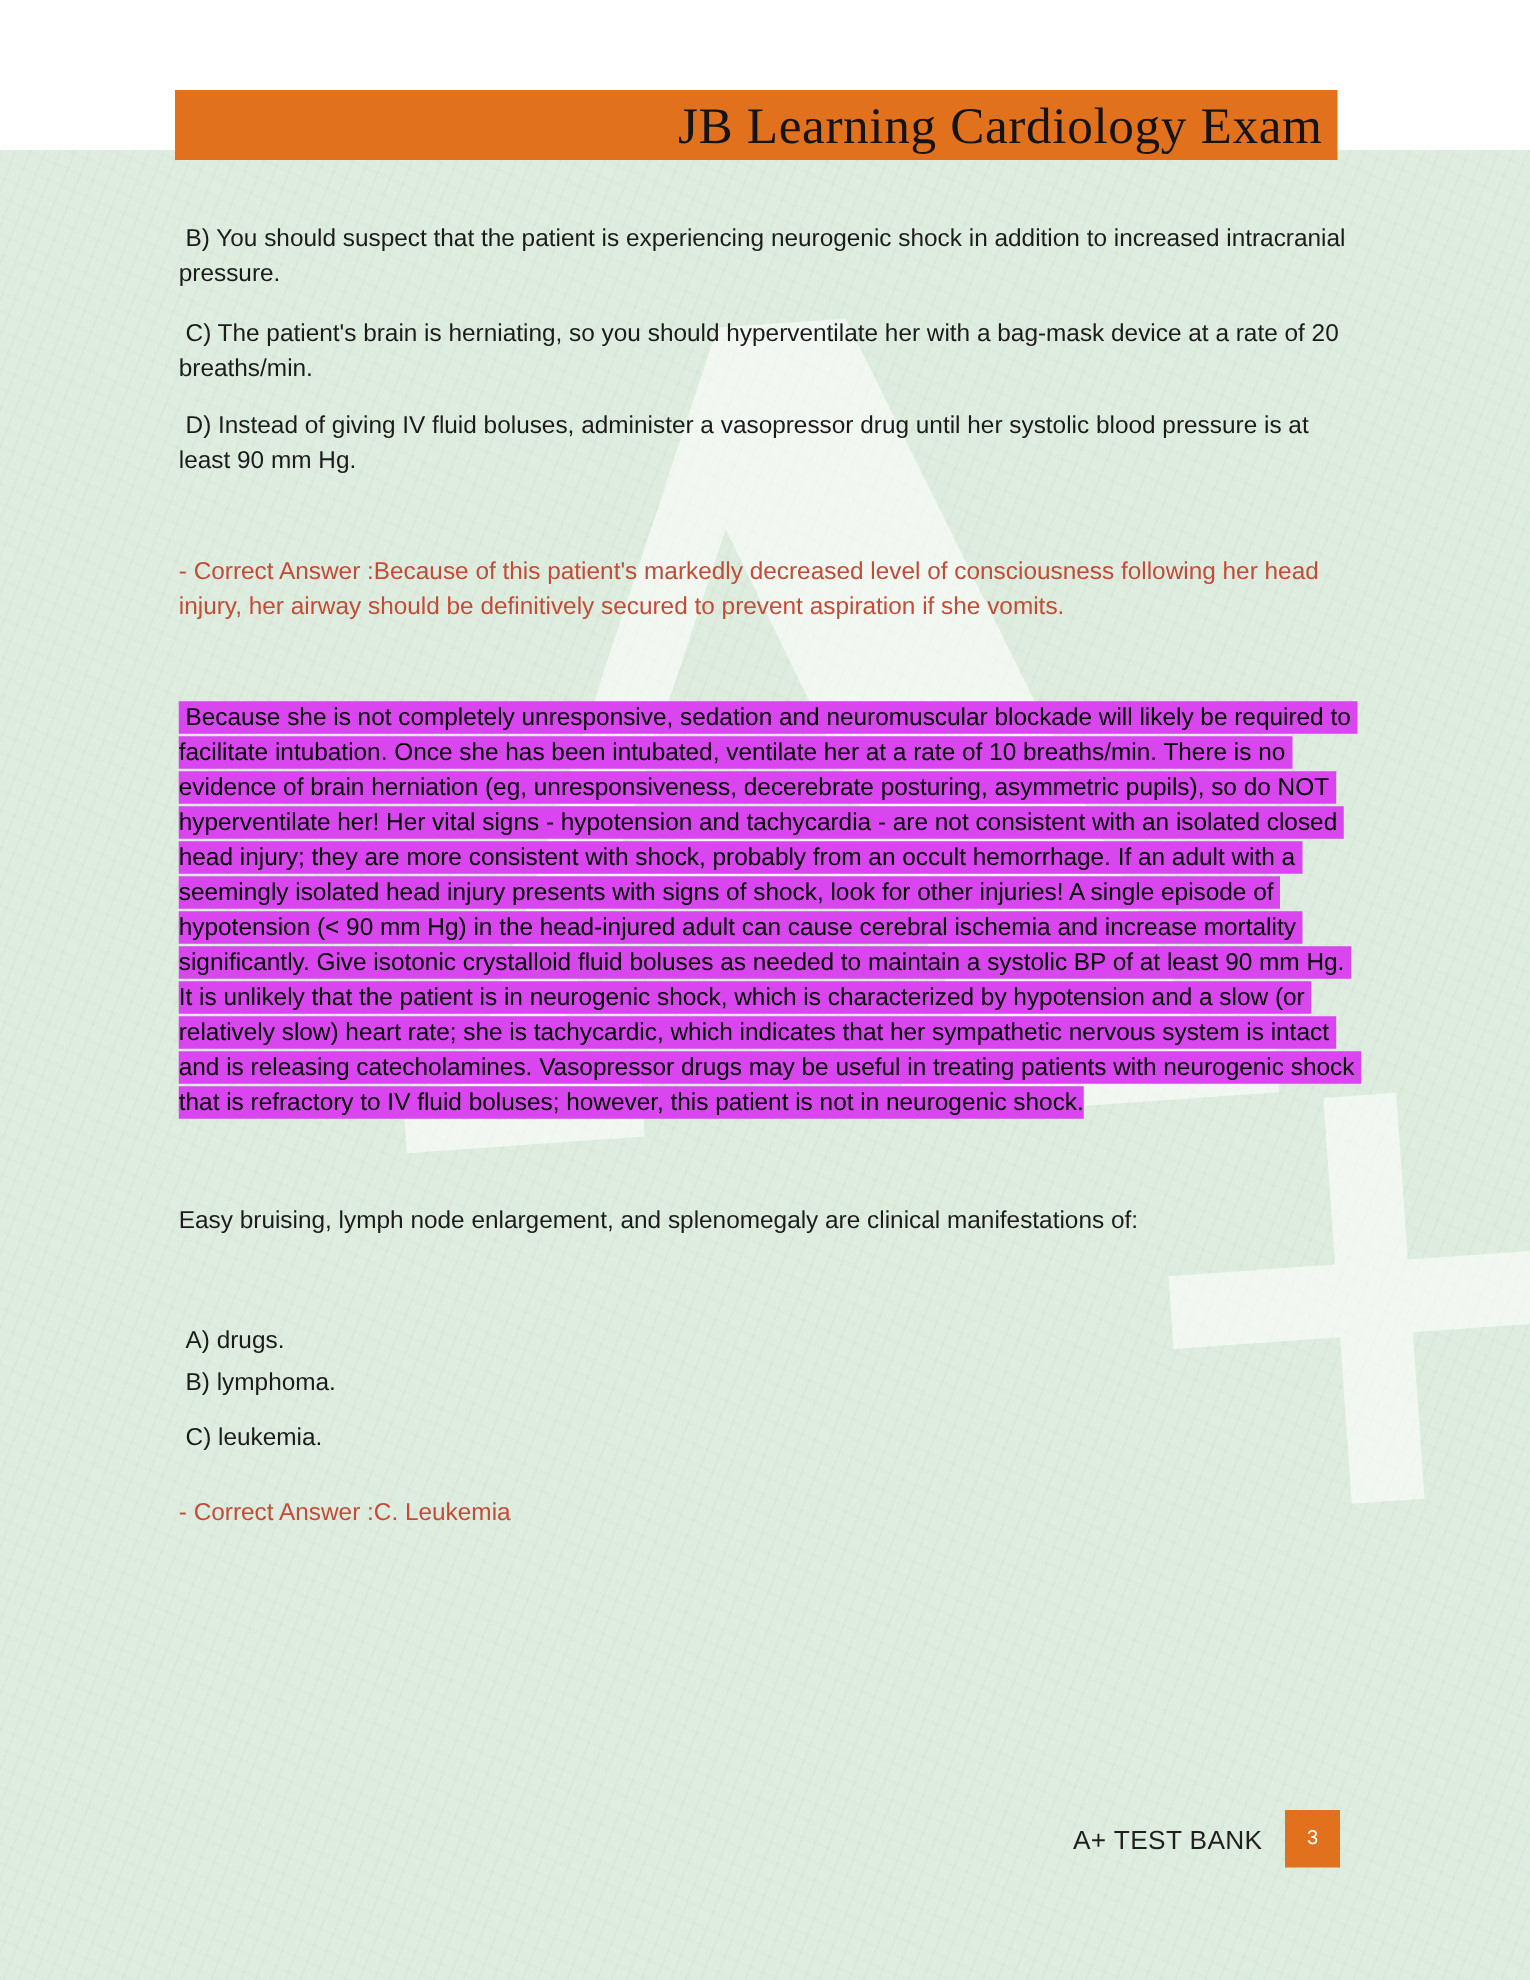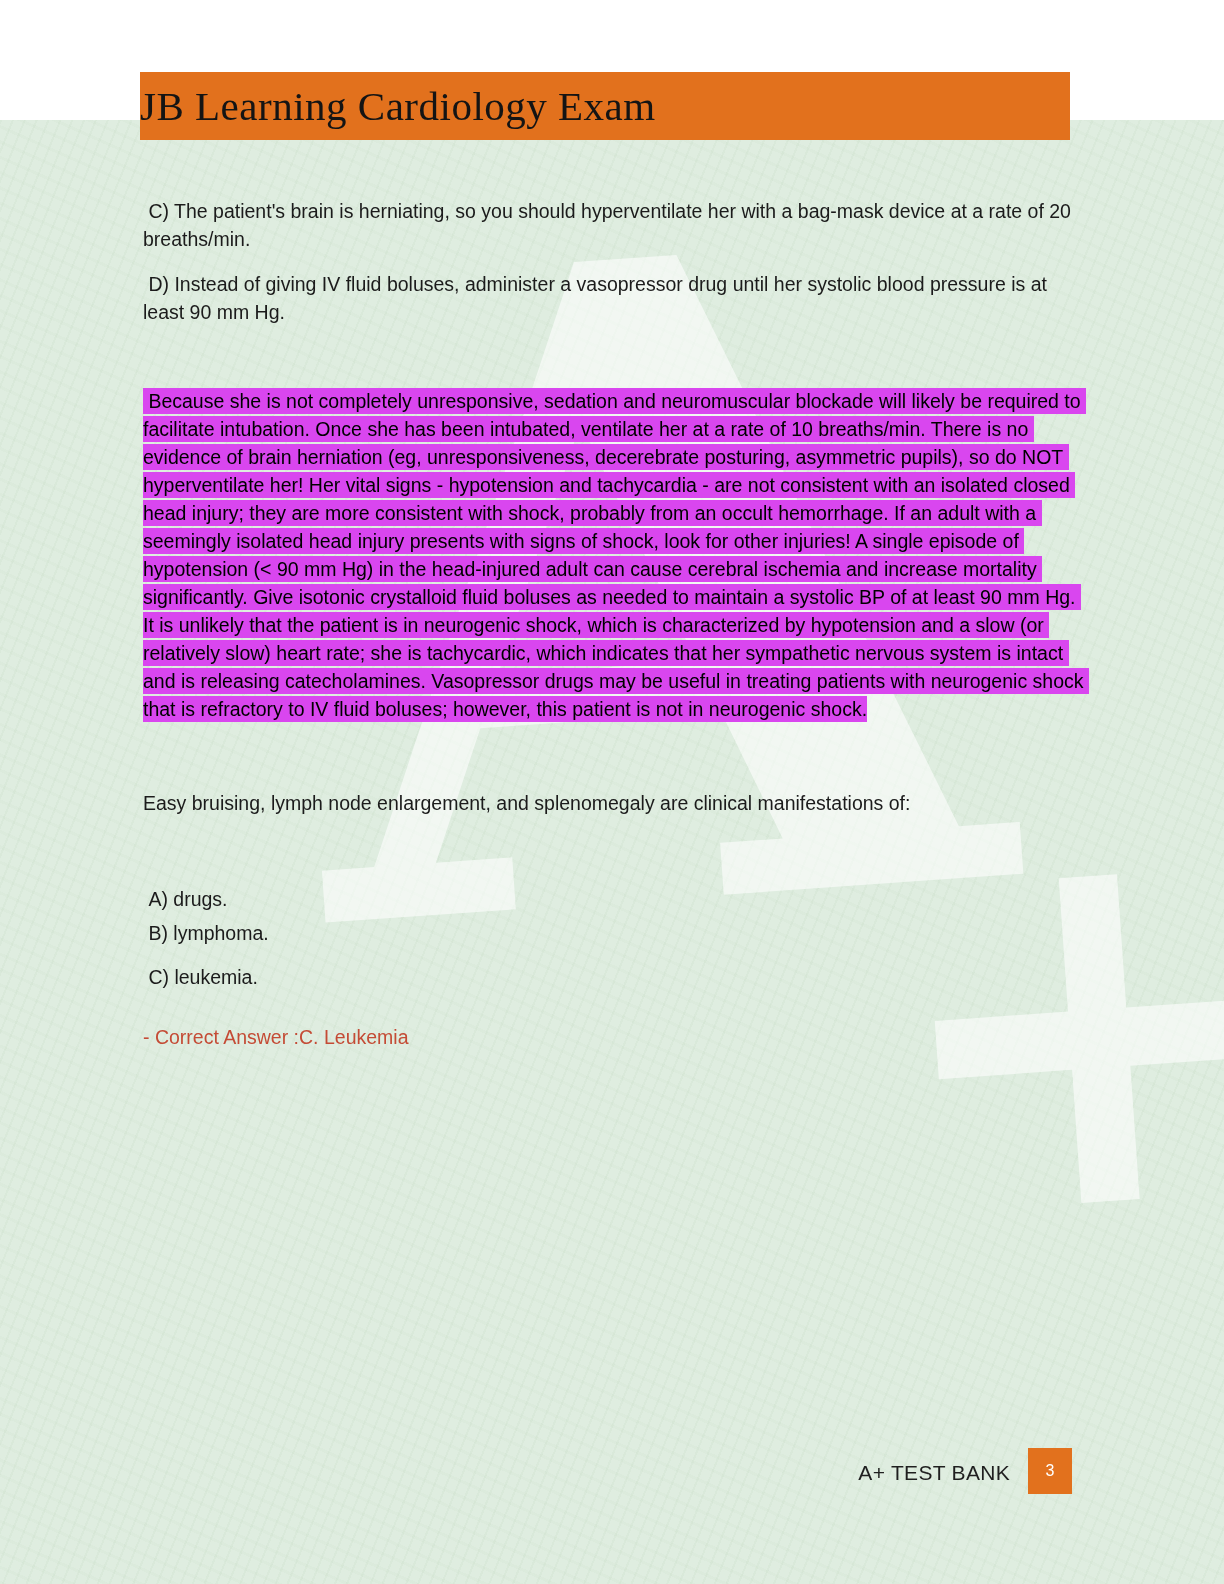--- a/index.html
+++ b/index.html
@@ -29,23 +29,23 @@
   }
   .wm-plus {
     position:absolute; top:760px; left:880px;
     font-family:"DejaVu Serif", serif; font-weight:bold;
     font-size:520px; line-height:1;
     color:rgba(255,255,255,0.58);
     transform:rotate(-4deg);
   }
 
   .header-banner {
-    position:absolute; left:140px; top:72px; width:930px; height:68px;
+    position:absolute; left:140px; top:72px; width:930px; height:56px;
     background:#e2711d;
-    display:flex; align-items:center; 
+    display:flex; align-items:center; justify-content:flex-end;
     padding-right:12px;
     z-index:5;
   }
   .header-title {
     font-family:"Liberation Serif", serif;
     font-size:41px; color:#141414; font-weight:500;
     letter-spacing:0.5px;
     white-space:nowrap;
   }
 
@@ -96,22 +96,24 @@
   <div class="watermark-layer">
     <span class="wm-a">A</span>
     <span class="wm-plus">+</span>
   </div>
 
   <div class="header-banner">
     <span class="header-title">JB Learning Cardiology Exam</span>
   </div>
 
   <div class="content">
+    <p class="para mt0"> B) You should suspect that the patient is experiencing neurogenic shock in addition to increased intracranial pressure.</p>
     <p class="para mt20"> C) The patient's brain is herniating, so you should hyperventilate her with a bag-mask device at a rate of 20 breaths/min.</p>
     <p class="para mt17"> D) Instead of giving IV fluid boluses, administer a vasopressor drug until her systolic blood pressure is at least 90 mm Hg.</p>
+    <p class="para red mt61">- Correct Answer :Because of this patient's markedly decreased level of consciousness following her head injury, her airway should be definitively secured to prevent aspiration if she vomits.</p>
     <p class="para mt61"><span class="hl"> Because she is not completely unresponsive, sedation and neuromuscular blockade will likely be required to facilitate intubation. Once she has been intubated, ventilate her at a rate of 10 breaths/min. There is no evidence of brain herniation (eg, unresponsiveness, decerebrate posturing, asymmetric pupils), so do NOT hyperventilate her! Her vital signs - hypotension and tachycardia - are not consistent with an isolated closed head injury; they are more consistent with shock, probably from an occult hemorrhage. If an adult with a seemingly isolated head injury presents with signs of shock, look for other injuries! A single episode of hypotension (&lt; 90 mm Hg) in the head-injured adult can cause cerebral ischemia and increase mortality significantly. Give isotonic crystalloid fluid boluses as needed to maintain a systolic BP of at least 90 mm Hg. It is unlikely that the patient is in neurogenic shock, which is characterized by hypotension and a slow (or relatively slow) heart rate; she is tachycardic, which indicates that her sympathetic nervous system is intact and is releasing catecholamines. Vasopressor drugs may be useful in treating patients with neurogenic shock that is refractory to IV fluid boluses; however, this patient is not in neurogenic shock.</span></p>
     <p class="para mt66">Easy bruising, lymph node enlargement, and splenomegaly are clinical manifestations of:</p>
     <p class="para mt68"> A) drugs.</p>
     <p class="para mt15"> B) lymphoma.</p>
     <p class="para mt16"> C) leukemia.</p>
     <p class="para red mt64">- Correct Answer :C. Leukemia</p>
   </div>
 
   <div class="footer-brand">A+ TEST BANK</div>
 

